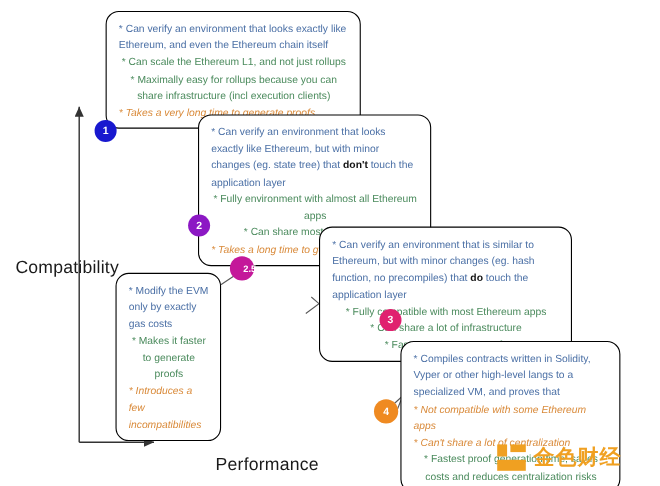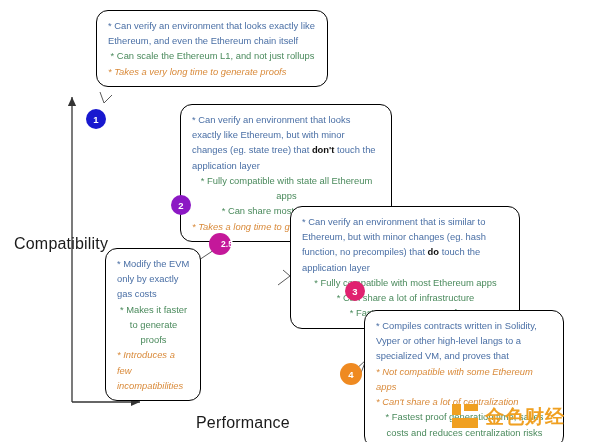--- a/index.html
+++ b/index.html
@@ -100,26 +100,27 @@
     <path d="M100,92 L104,103 L112,95" fill="none" stroke="#5a5a5a" stroke-width="1"></path>
     <path d="M186,196 L196,190 L205,200" fill="none" stroke="#5a5a5a" stroke-width="1"></path>
     <path d="M196,262 L214,250 L220,244" fill="none" stroke="#5a5a5a" stroke-width="1"></path>
     <path d="M278,285 L290,276 L283,270" fill="none" stroke="#5a5a5a" stroke-width="1"></path>
     <path d="M355,370 L366,360 L359,378" fill="none" stroke="#5a5a5a" stroke-width="1"></path>
   </svg>
 
   <div class="callout" id="callout-1" style="left:96px;top:10px;width:232px;">
     <div class="line c-blue">* Can verify an environment that looks exactly like Ethereum, and even the Ethereum chain itself</div>
     <div class="line c-green">* Can scale the Ethereum L1, and not just rollups</div>
+    <div class="line c-green">* Maximally easy for rollups because you can share infrastructure (incl execution clients)</div>
     <div class="line c-orange">* Takes a very long time to generate proofs</div>
   </div>
 
   <div class="callout" id="callout-2" style="left:180px;top:104px;width:212px;">
     <div class="line c-blue"><span>* Can verify an environment that looks exactly like Ethereum, but with minor changes (eg. state tree) that </span><span class="c-black">don't</span><span> touch the application layer</span></div>
-    <div class="line c-green">* Fully compatible with state all Ethereum apps</div>
+    <div class="line c-green">* Fully environment with almost all Ethereum apps</div>
     <div class="line c-green">* Can share most infrastructure</div>
     <div class="line c-orange">* Takes a long time to generate proofs</div>
   </div>
 
   <div class="callout" id="callout-2-5" style="left:105px;top:248px;width:96px;">
     <div class="line c-blue">* Modify the EVM only by exactly gas costs</div>
     <div class="line c-green">* Makes it faster to generate proofs</div>
     <div class="line c-orange">* Introduces a few incompatibilities</div>
   </div>
 

